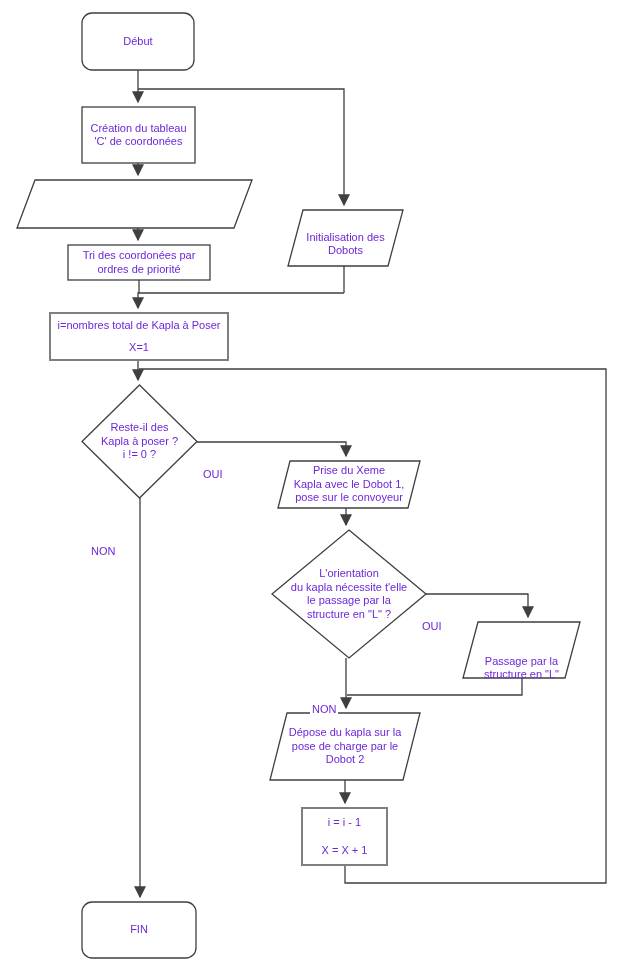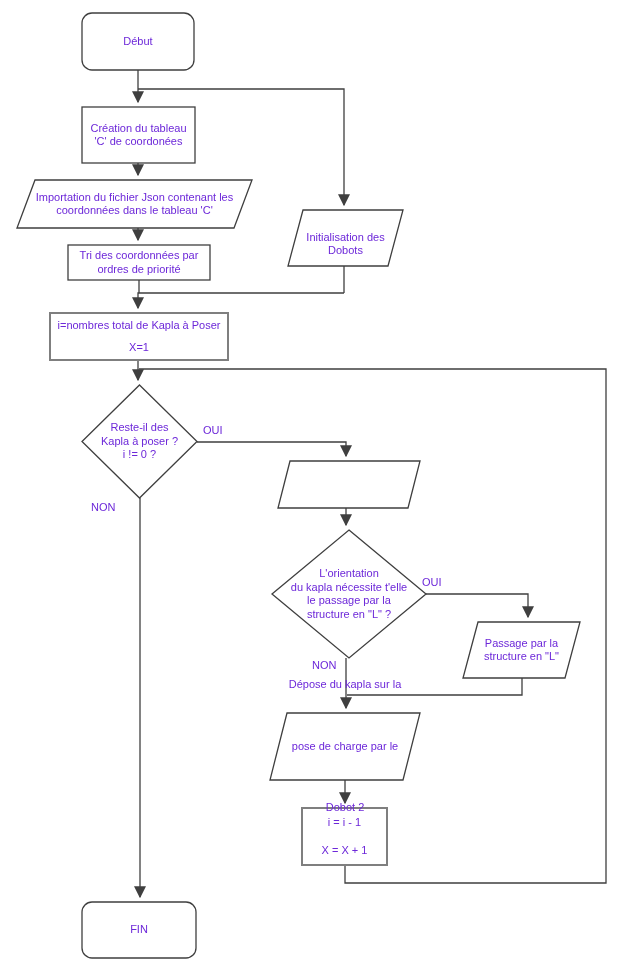--- a/index.html
+++ b/index.html
@@ -28,20 +28,21 @@
     justify-content: space-between;
     box-sizing: border-box;
   }
   .edge-label {
     position: absolute;
     font-size: 11px;
     line-height: 12px;
     background: #ffffff;
     padding: 0 2px;
     pointer-events: none;
+    margin-top: 44px;
   }
 </style>
 </head>
 <body>
 
 <div class="canvas">
 
   <svg class="layer" width="635" height="973" viewBox="0 0 635 973">
     <defs>
       <marker id="arrow" markerUnits="userSpaceOnUse" markerWidth="12" markerHeight="12" viewBox="0 0 10 10" refX="9" refY="5" orient="auto">
@@ -87,60 +88,61 @@
 
   <div class="node-label" style="left:82px; top:13px; width:112px; height:57px;">
     <span>Début</span>
   </div>
 
   <div class="node-label" style="left:82px; top:107px; width:113px; height:56px;">
     <span>Création du tableau</span>
     <span>'C' de coordonées</span>
   </div>
 
-  <div class="node-label" style="left:17px; top:180px; width:235px; height:48px;">
-    <span>Importation du fichier Json contenant les</span>
-    <span>coordonnées dans le tableau 'C'</span>
-  </div>
 
   <div class="node-label" style="left:288px; top:210px; width:115px; height:68px;">
     <span>Initialisation des</span>
     <span>Dobots</span>
   </div>
 
   <div class="node-label" style="left:68px; top:245px; width:142px; height:35px;">
-    <span>Tri des coordonnées par</span>
+    <span>Tri des coordonées par</span>
     <span>ordres de priorité</span>
   </div>
 
   <div class="node-label spread" style="left:50px; top:313px; width:178px; height:47px; padding:6px 0;">
     <span>i=nombres total de Kapla à Poser</span>
     <span>X=1</span>
   </div>
 
   <div class="node-label" style="left:82px; top:385px; width:115px; height:113px;">
     <span>Reste-il des</span>
     <span>Kapla à poser ?</span>
     <span>i != 0 ?</span>
   </div>
 
+  <div class="node-label" style="left:278px; top:461px; width:142px; height:47px;">
+    <span>Prise du Xeme</span>
+    <span>Kapla avec le Dobot 1,</span>
+    <span>pose sur le convoyeur</span>
+  </div>
 
   <div class="node-label" style="left:272px; top:530px; width:154px; height:128px;">
     <span>L'orientation</span>
     <span>du kapla nécessite t'elle</span>
     <span>le passage par la</span>
     <span>structure en "L" ?</span>
   </div>
 
-  <div class="node-label" style="left:463px; top:622px; width:117px; height:56px;">
+  <div class="node-label" style="left:463px; top:640px; width:117px; height:56px;">
     <span>Passage par la</span>
     <span>structure en "L"</span>
   </div>
 
-  <div class="node-label" style="left:270px; top:713px; width:150px; height:67px;gap:48px;">
+  <div class="node-label" style="left:270px; top:713px; width:150px; height:67px;">
     <span>Dépose du kapla sur la</span>
     <span>pose de charge par le</span>
     <span>Dobot 2</span>
   </div>
 
   <div class="node-label spread" style="left:302px; top:808px; width:85px; height:57px; padding:8px 0;">
     <span>i = i - 1</span>
     <span>X = X + 1</span>
   </div>
 

